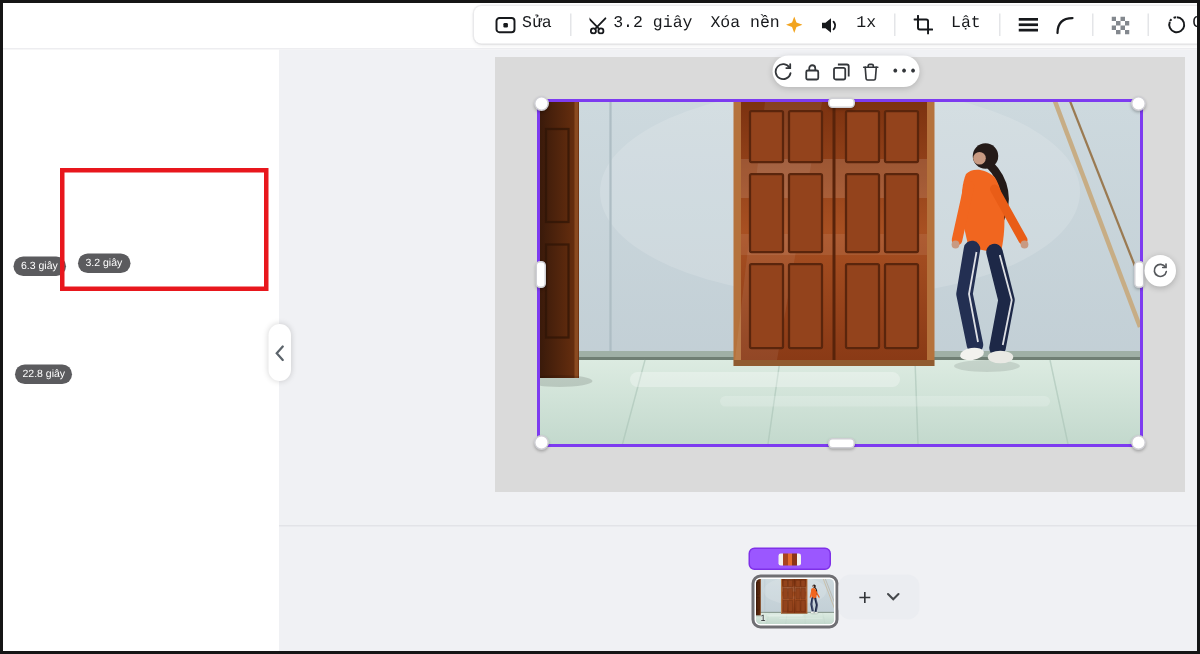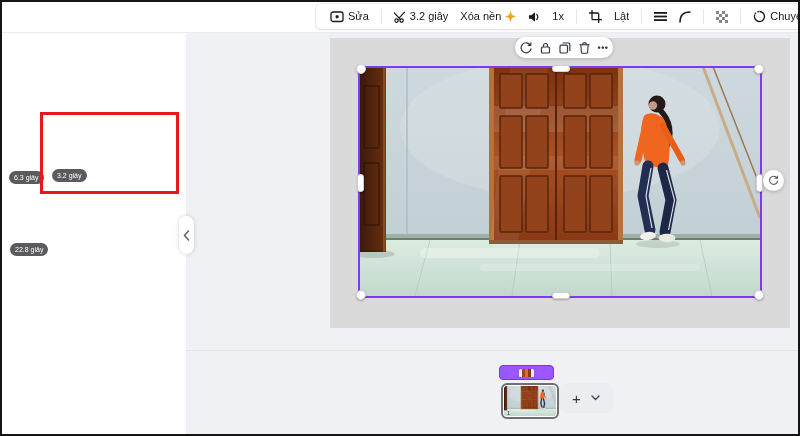--- a/index.html
+++ b/index.html
@@ -6,21 +6,21 @@
   body{width:800px;height:436px;position:relative;overflow:hidden;background:#fff;
        font-family:"Liberation Sans", sans-serif;-webkit-font-smoothing:antialiased;}
   .abs{position:absolute;}
   
   .frame{left:0;top:0;width:796px;height:432px;border:2px solid #151515;z-index:60;pointer-events:none;}
   
   .topbar{left:2px;top:2px;width:796px;height:30px;background:#fff;border-bottom:1px solid #ededf0;z-index:3;}
   .tb-pill{left:316px;top:4px;height:25px;width:468px;background:#fff;border-radius:5px;
            box-shadow:0 0 0 1px rgba(20,20,30,.05),0 1px 3px rgba(20,20,30,.10);
            display:flex;align-items:center;padding:0 12px;gap:8px;z-index:4;font-size:11px;color:#17191c;}
-  .tb-item{display:flex;align-items:center;gap:4px;white-space:nowrap;cursor:pointer;padding:2px 2px;border-radius:4px;}
+  .tb-item{display:flex;align-items:center;gap:4px;white-space:nowrap;cursor:pointer;padding:2px 2px;border-radius:4px;font-family:Liberation Mono, monospace;}
   .tb-div{width:1px;height:15px;background:#e4e5e8;margin:0 2px;flex:0 0 1px;}
   .ic{display:block;flex:0 0 auto;}
   
   .sidebar{left:2px;top:2px;width:184px;height:432px;background:#fff;z-index:2;}
   .search{left:6px;top:6px;width:168px;height:23px;border:1px solid #d6dadf;border-radius:6px;
           display:flex;align-items:center;gap:5px;padding:0 7px;background:#fff;}
   .search input{border:none;outline:none;width:100%;font-size:9.5px;color:#333;font-family:inherit;background:transparent;}
   .search input::placeholder{color:#7c848d;}
   .btn-upload{left:6px;top:36px;width:142px;height:25px;background:#8b3dff;border-radius:7px;color:#fff;
               font-size:10.5px;font-weight:bold;display:flex;align-items:center;justify-content:center;cursor:pointer;}

